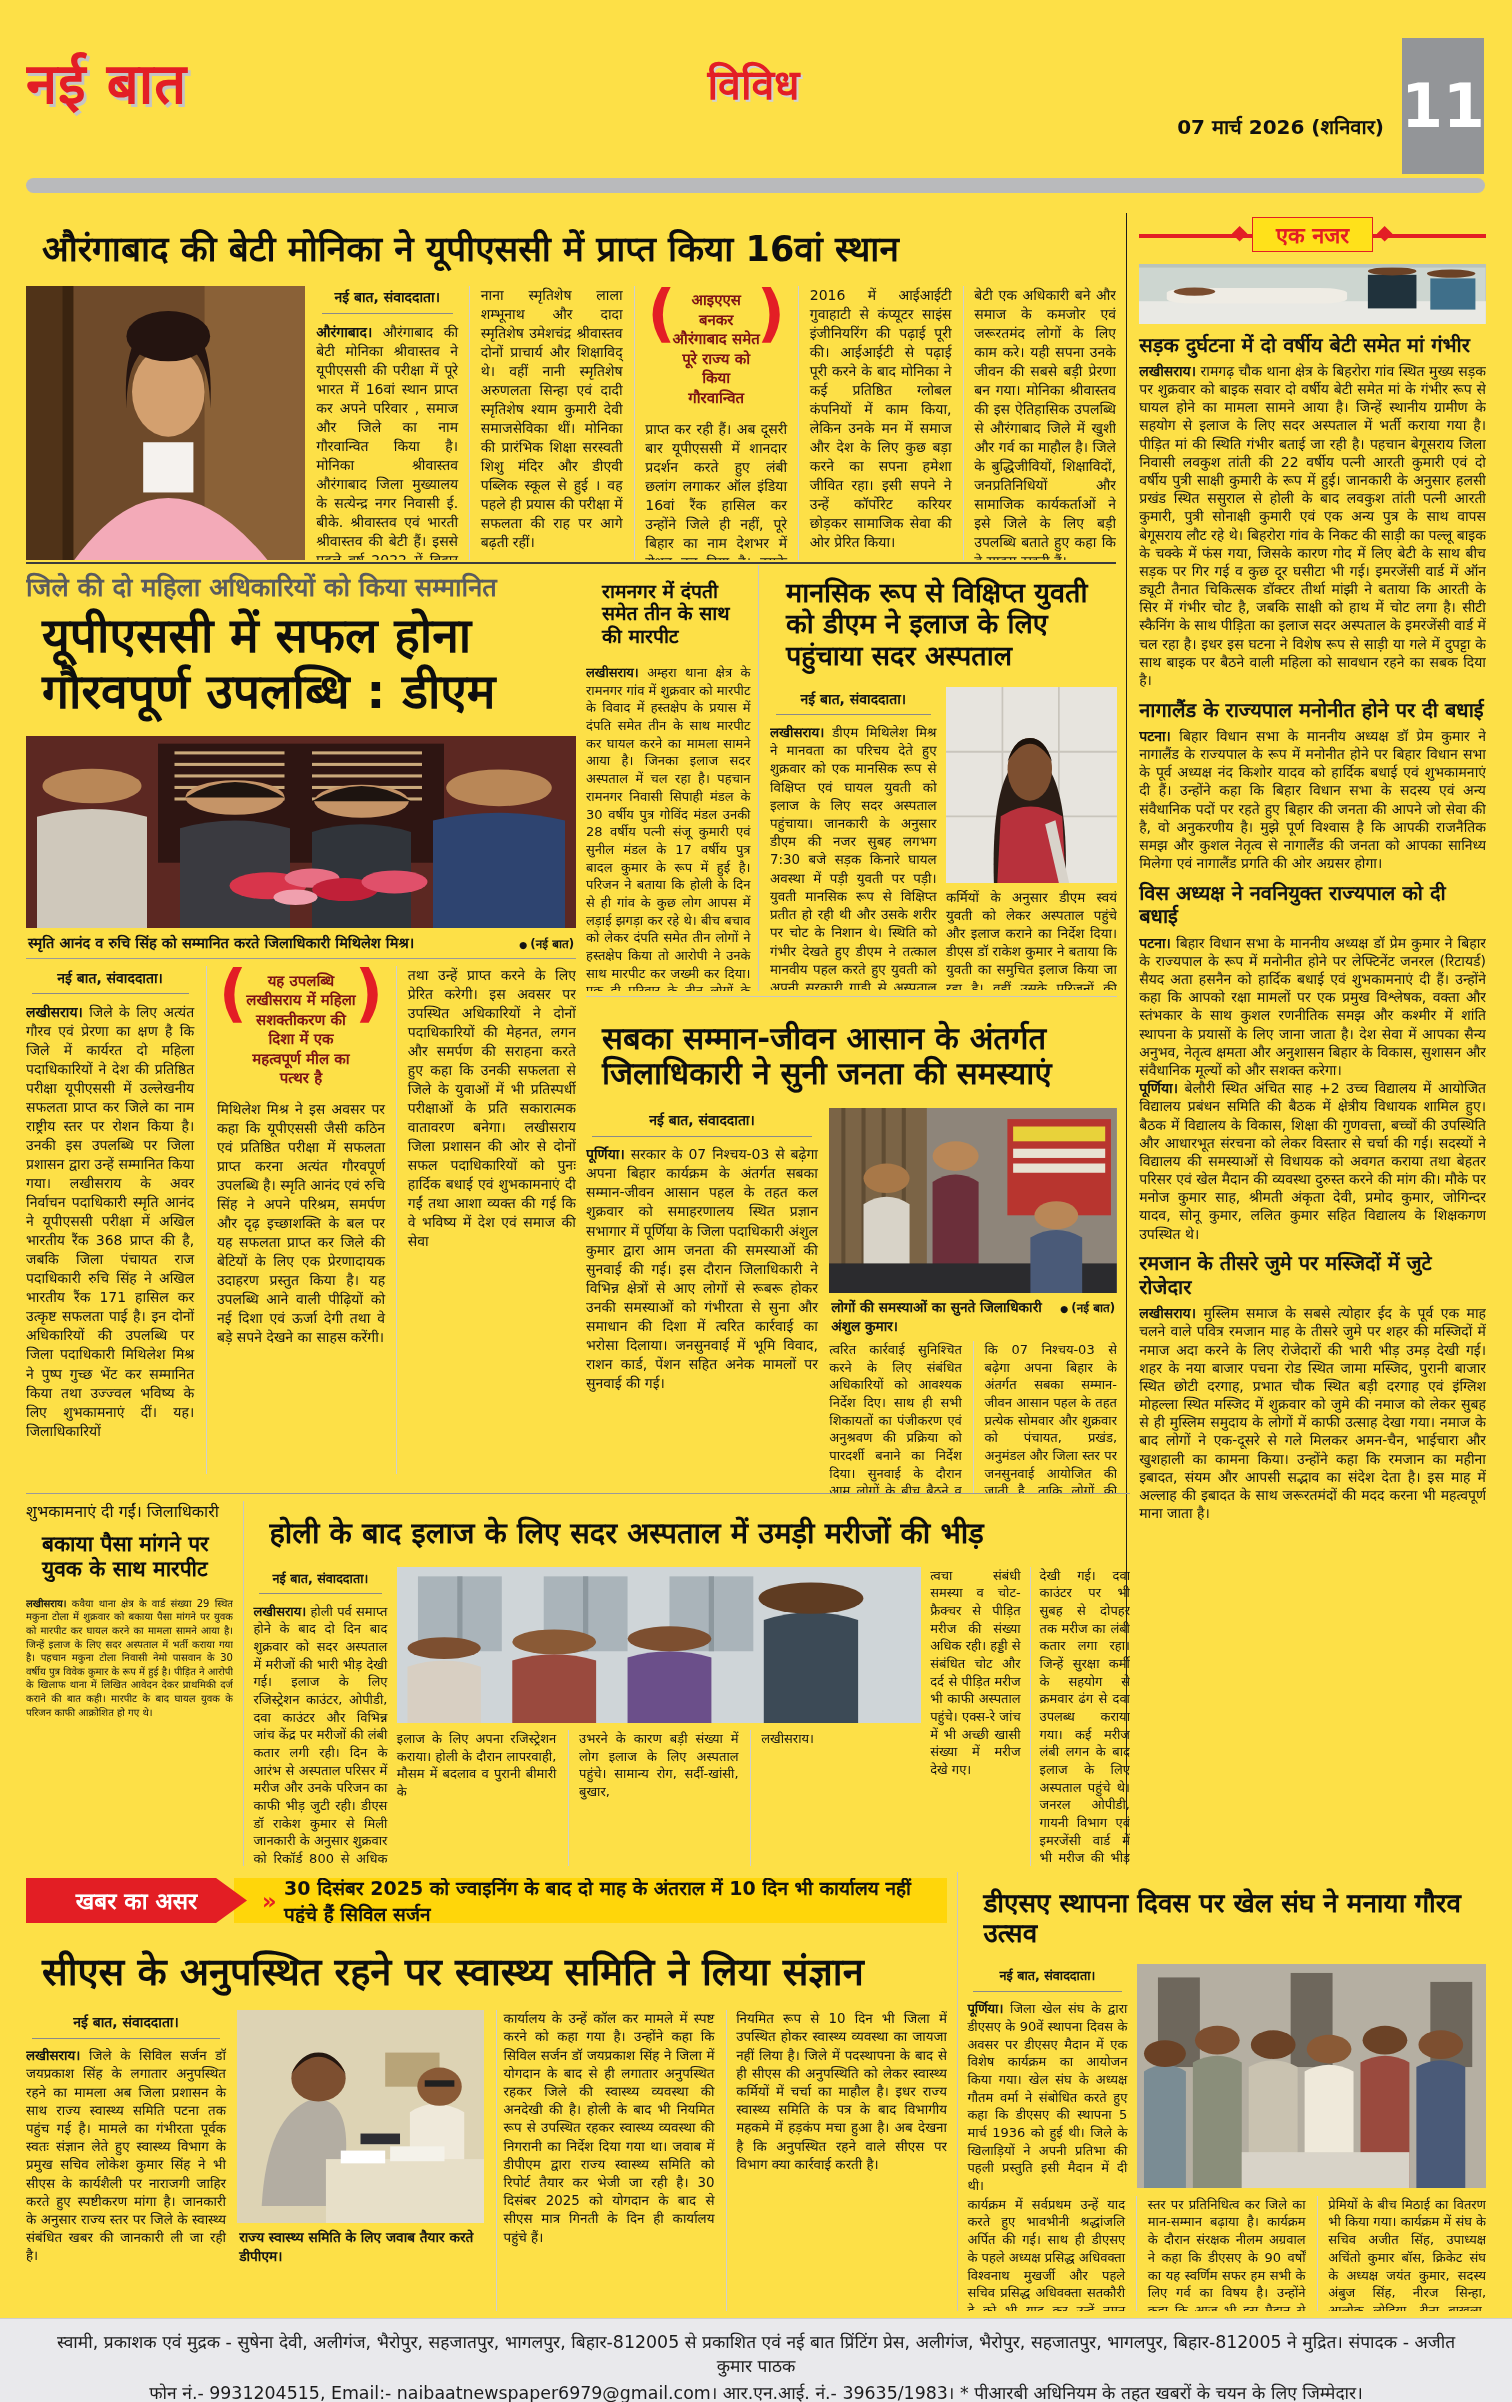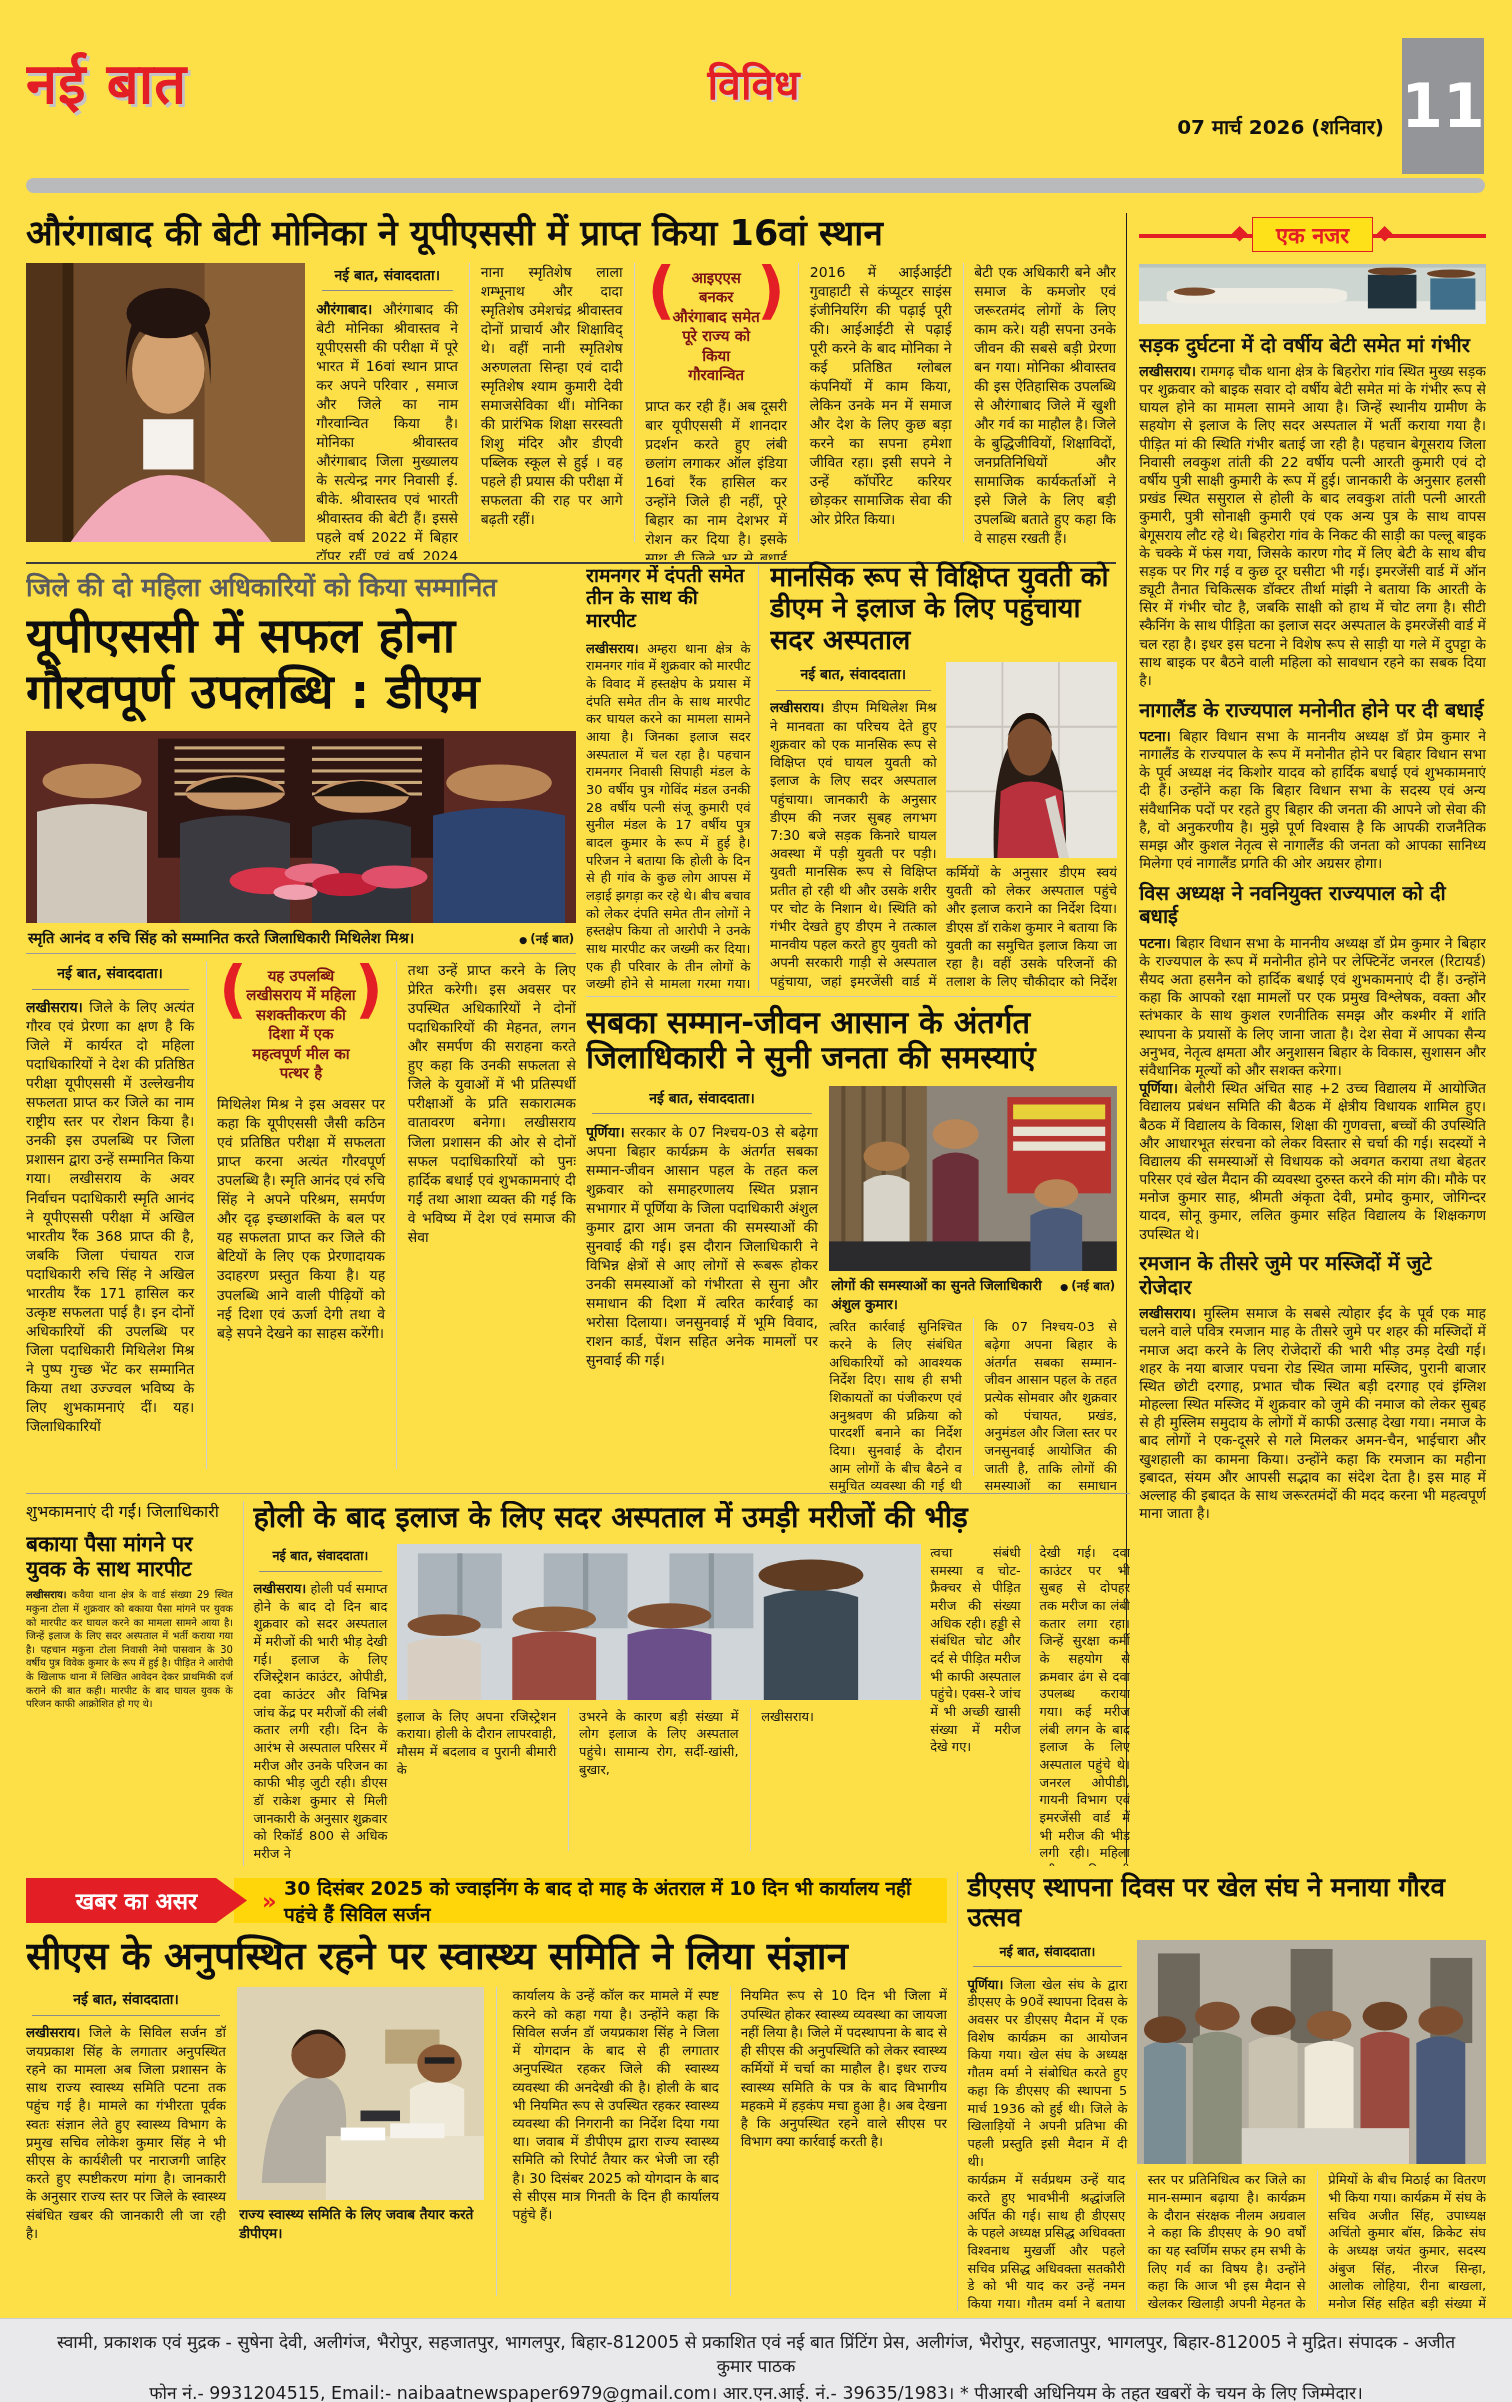--- a/index.html
+++ b/index.html
@@ -11,21 +11,21 @@
   .masthead{font-size:56px;font-weight:800;color:#e31e25;letter-spacing:0.9px;
             text-shadow:2.8px 2.8px 0 #c4c4c4;}
   .section-label{font-size:41px;font-weight:800;color:#e31e25;text-align:center;
                  text-shadow:1.9px 1.9px 0 #d2d2d2;}
   .edition-date{font-size:20px;font-weight:700;text-align:right;color:#101010;}
   .page-number-box{background:#939598;color:#fff;font-size:60px;font-weight:800;
                    display:flex;align-items:center;justify-content:center;}
   .gray-bar{background:#b9babc;border-radius:8.5px;}
 
   
-  .hl{font-weight:800;color:#0e0e0e;line-height:1.16;margin:0;}
+  .hl{font-weight:800;color:#0e0e0e;line-height:1.16;margin:16px;}
   .byline{font-weight:700;font-size:14px;text-align:center;padding:1.9px 5.6px 6.6px;
           border-bottom:0.9px solid #8a8a8a;margin:0 5.6px 8.5px;}
   .bt{font-size:14px;line-height:1.36;text-align:justify;margin:0;}
   .bt b{font-weight:800;}
   .cols{display:flex;gap:11.3px;}
   .cols>div{flex:1;min-width:0;}
   .cols>div+div{border-left:0.9px solid #cfcfcf;padding-left:10.4px;}
   .rule{background:#3c3c3c;height:1.9px;}
   .photo{position:relative;background:#9a9a9a;overflow:hidden;}
   .photo svg{display:block;width:100%;height:100%;}
@@ -391,21 +391,21 @@
             <rect x="36" y="70" width="64" height="30" fill="#e7dfc8"></rect>
             <rect x="42" y="66" width="18" height="6" fill="#fff"></rect>
             <rect x="62" y="64" width="22" height="7" fill="#f4f2ea"></rect>
             <rect x="50" y="58" width="16" height="5" fill="#2e2e33"></rect>
           </svg>
         </div>
         <div class="caption-row" style="font-size:13.7px;">
           <span>राज्य स्वास्थ्य समिति के लिए जवाब तैयार करते डीपीएम।</span>
         </div>
       </div>
-      <div style="flex:1;min-width:0;border-left:0.9px solid #cfcfcf;padding-left:16px;">
+      <div style="flex:1;min-width:0;border-left:0.9px solid #cfcfcf;padding-left:7px;">
         <p class="bt" style="font-size:13.4px;">कार्यालय के उन्हें कॉल कर मामले में स्पष्ट करने को कहा गया है। उन्होंने कहा कि सिविल सर्जन डॉ जयप्रकाश सिंह ने जिला में योगदान के बाद से ही लगातार अनुपस्थित रहकर जिले की स्वास्थ्य व्यवस्था की अनदेखी की है। होली के बाद भी नियमित रूप से उपस्थित रहकर स्वास्थ्य व्यवस्था की निगरानी का निर्देश दिया गया था। जवाब में डीपीएम द्वारा राज्य स्वास्थ्य समिति को रिपोर्ट तैयार कर भेजी जा रही है। 30 दिसंबर 2025 को योगदान के बाद से सीएस मात्र गिनती के दिन ही कार्यालय पहुंचे हैं।</p>
       </div>
       <div style="flex:1;min-width:0;border-left:0.9px solid #cfcfcf;padding-left:9.4px;">
         <p class="bt" style="font-size:13.4px;">नियमित रूप से 10 दिन भी जिला में उपस्थित होकर स्वास्थ्य व्यवस्था का जायजा नहीं लिया है। जिले में पदस्थापना के बाद से ही सीएस की अनुपस्थिति को लेकर स्वास्थ्य कर्मियों में चर्चा का माहौल है। इधर राज्य स्वास्थ्य समिति के पत्र के बाद विभागीय महकमे में हड़कंप मचा हुआ है। अब देखना है कि अनुपस्थित रहने वाले सीएस पर विभाग क्या कार्रवाई करती है।</p>
       </div>
     </div>
   </div>
 
   <div class="abs" style="left:957px;top:1872px;width:529px;height:439px;border-left:0.9px solid #c6c6c6;padding-left:9.4px;">
     <h2 class="hl" style="font-size:26px;">डीएसए स्थापना दिवस पर खेल संघ ने मनाया गौरव उत्सव</h2>

